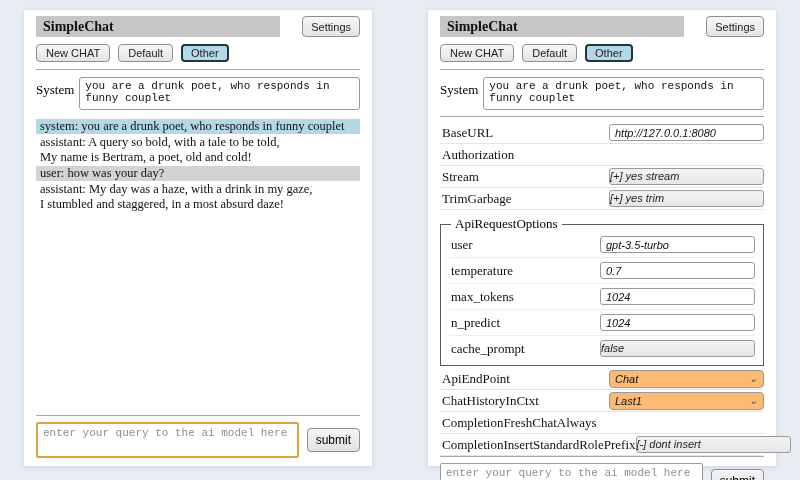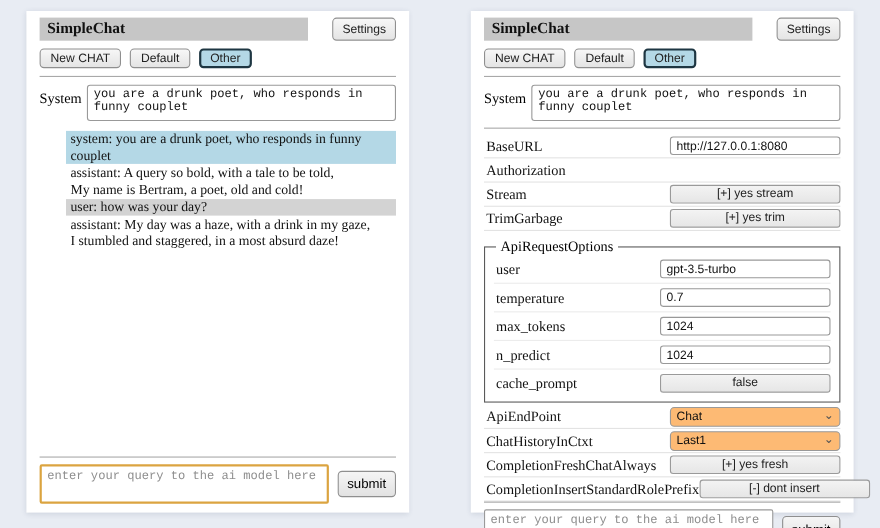--- a/index.html
+++ b/index.html
@@ -51,44 +51,44 @@
     flex:1; height:33px; resize:none;
     font-family:"Liberation Mono", monospace; font-size:11px; color:#111;
     border:1px solid #999; border-radius:3px; padding:2px 5px;
     outline:none;
   }
 
   
   .chat { margin-top:5px; }
   .msg {
     font-size:12.5px; line-height:15px; color:#111;
-    padding:0 4px; white-space:pre-line; margin-bottom:1px;margin-left:24px;
+    padding:0 4px; white-space:pre-line; margin-bottom:1px;
   }
   .msg-system   { background:var(--system-msg-bg,#b4d8e6); }
   .msg-user     { background:var(--user-msg-bg,#d3d3d3); }
   .msg-assistant{ background:#fff; }
 
   
   .srow {
     display:flex; align-items:center; justify-content:space-between;
     border-bottom:1px solid #e3e3e3; padding:4px 0 4px 2px; min-height:22px;
   }
   .srow .slabel { font-size:13px; color:#111; }
-  .ctl { width:155px; flex:0 0 155px; }
+  .ctl { width:155px; flex:0 0 155px;font-style:italic; }
   input.ctl {
     font-family:"Liberation Sans", sans-serif; font-size:11px; color:#111;
     border:1px solid #999; border-radius:3px; padding:2px 5px; height:17px;
     outline:none;
   }
   input.ctl::placeholder { color:#9a9a9a; }
   .togglebtn {
     font-family:"Liberation Sans", sans-serif; font-size:11px; color:#222;
     background:linear-gradient(#f3f3f3,#e6e6e6);
     border:1px solid #9a9a9a; border-radius:3px;
-    height:17px; text-align:center; line-height:15px; cursor:pointer;
+    height:17px; text-align:left; line-height:15px; cursor:pointer;
   }
   .selectbox {
     font-family:"Liberation Sans", sans-serif; font-size:11px; color:#111;
     background:#fdba74; border:1px solid #999; border-radius:4px;
     height:18px; padding:1px 5px 0 5px; cursor:pointer;
     display:flex; align-items:center; justify-content:space-between;
   }
   .chev { color:#555; font-size:11px; line-height:8px; margin-top:-3px; }
 
   fieldset.aro {
@@ -237,21 +237,20 @@
   <div class="srow">
     <span class="slabel">ChatHistoryInCtxt</span>
     <div class="ctl selectbox">
       <span>Last1</span>
       <span class="chev">⌄</span>
     </div>
   </div>
 
   <div class="srow">
     <span class="slabel">CompletionFreshChatAlways</span>
-    <div class="ctl togglebtn">[+] yes fresh</div>
   </div>
 
   <div class="srow">
     <span class="slabel">CompletionInsertStandardRolePrefix</span>
     <div class="ctl togglebtn">[-] dont insert</div>
   </div>
 
   <div class="spacer"></div>
 
   <hr class="footer-rule">

